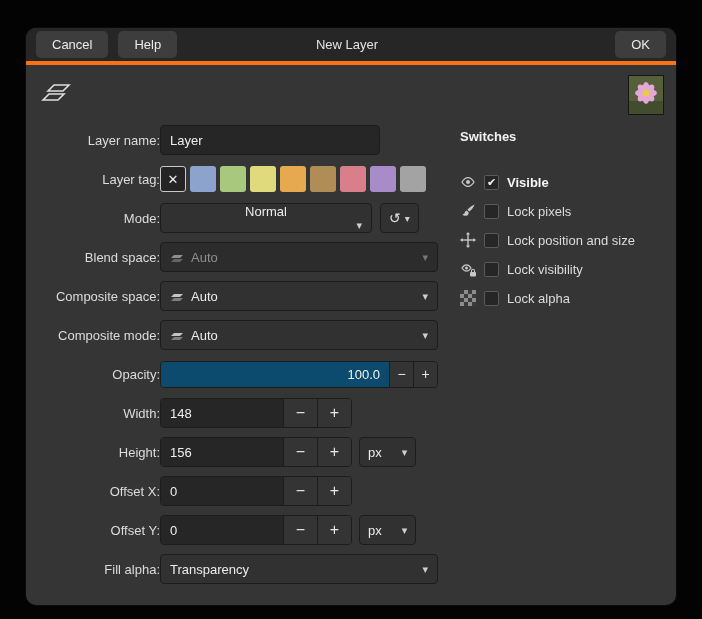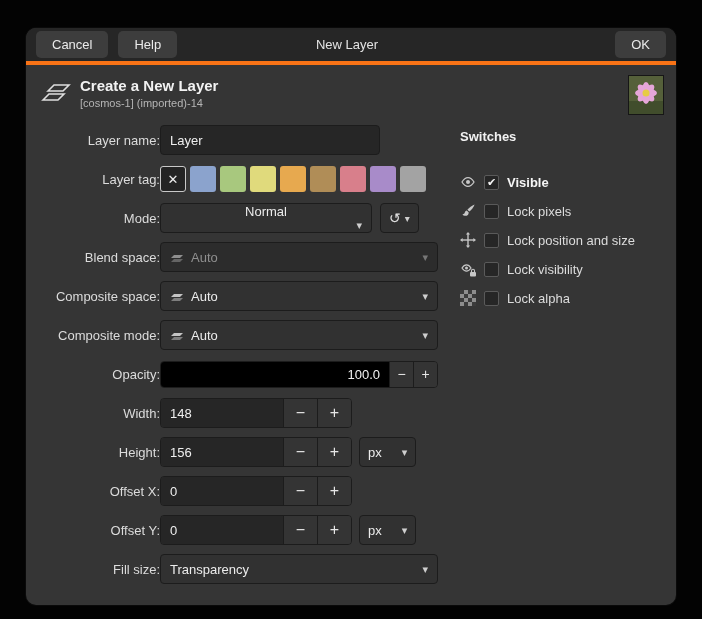--- a/index.html
+++ b/index.html
@@ -78,21 +78,21 @@
     display:flex; align-items:center; padding:0 9px;
   }
   .spin-btn {
     width:34px; background:#343434; border-left:1px solid #1c1c1c; color:#e6e6e6;
     display:flex; align-items:center; justify-content:center; font-size:16px; cursor:pointer;
   }
   .unit-dd { margin-left:7px; width:57px; padding:0 8px;gap:12px; }
   
   .spinscale { width:278px; display:flex; height:27px; border:1px solid #1c1c1c; border-radius:4px; overflow:hidden; }
   .spinscale .bar {
-    flex:1; background:#000000;
+    flex:1; background:#0c4a6e;
     display:flex; align-items:center; justify-content:flex-end;
     padding:0 9px; color:#f2f2f2; font-size:13px; cursor:pointer;
   }
   .spinscale .spin-btn { width:24px; font-size:14px; }
   
   .switch-col { flex:1; padding-left:14px; padding-top:4px; }
   .sw-heading { font-size:13px; font-weight:bold; color:#f2f2f2; margin-bottom:30px; }
   .sw-row { display:flex; align-items:center; gap:8px; margin-bottom:13px; height:16px; white-space:nowrap; }
   .sw-icon { width:16px; height:16px; flex:none; display:flex; }
   .checkbox {
@@ -117,24 +117,20 @@
 
   <div class="content">
 
     <div class="header-row">
       <span class="hdr-icon">
         <svg width="32" height="30" viewBox="0 0 32 30">
           <path d="M8 12 L14 6 H29 L23 12 Z" fill="none" stroke="#dedede" stroke-width="1.6"></path>
           <path d="M3 21 L9 15 H24 L18 21 Z" fill="none" stroke="#dedede" stroke-width="1.6"></path>
         </svg>
       </span>
-      <div>
-        <div class="hdr-title">Create a New Layer</div>
-        <div class="hdr-sub">[cosmos-1] (imported)-14</div>
-      </div>
       <div class="thumb">
         <svg width="34" height="38" viewBox="0 0 34 38">
           <rect width="34" height="38" fill="#55603a"></rect>
           <rect x="0" y="25" width="34" height="13" fill="#414d2c"></rect>
           <g transform="translate(17,17)">
             <g fill="#e5a6d8">
               <ellipse rx="4.5" ry="11"></ellipse>
               <ellipse rx="4.5" ry="11" transform="rotate(45)"></ellipse>
               <ellipse rx="4.5" ry="11" transform="rotate(90)"></ellipse>
               <ellipse rx="4.5" ry="11" transform="rotate(135)"></ellipse>
@@ -272,21 +268,21 @@
             <div class="spin-btn">−</div>
             <div class="spin-btn">+</div>
           </div>
           <div class="dropdown unit-dd">
             <span>px</span>
             <span class="arrow">▾</span>
           </div>
         </div>
 
         <div class="row">
-          <label>Fill size:</label>
+          <label>Fill alpha:</label>
           <div class="dropdown dd-full">
             <span>Transparency</span>
             <span class="arrow">▾</span>
           </div>
         </div>
 
       </div>
 
       <div class="switch-col">
         <div class="sw-heading">Switches</div>

